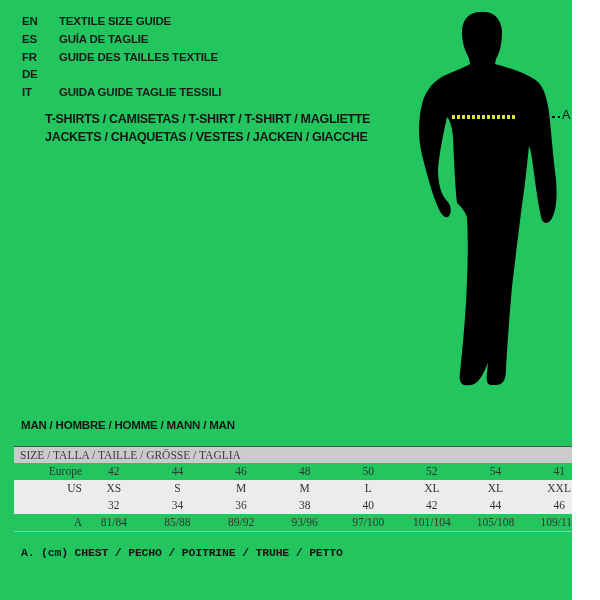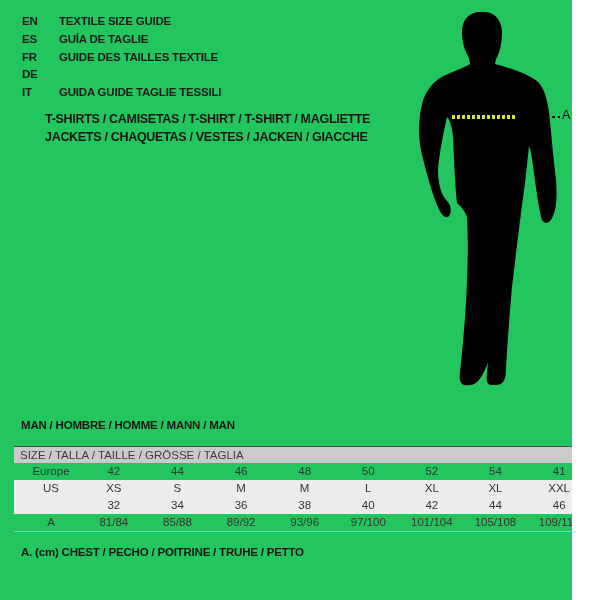--- a/index.html
+++ b/index.html
@@ -24,30 +24,30 @@
     background:repeating-linear-gradient(90deg,#161616 0 3px,rgba(0,0,0,0) 3px 6px);}
   .measure-label{position:absolute;left:562px;top:108px;font-size:12.5px;color:#111;}
 
   
   .section-title{position:absolute;left:21px;top:419px;font-size:11.5px;font-weight:bold;
     letter-spacing:-0.2px;color:#151515;}
 
   
   .table-wrap{position:absolute;left:14px;top:446px;width:577px;}
   table.size-table{width:100%;border-collapse:collapse;font-size:11.5px;color:#333;
-    border-top:1px solid #4d4d4d;border-bottom:1px solid #b2b2b2;}
+    border-top:1px solid #4d4d4d;border-bottom:1px solid #b2b2b2;font-family:Liberation Serif, serif;}
   table.size-table th{background:#cbcbcb;text-align:left;font-weight:normal;color:#3c3c3c;
     padding:0 0 0 6px;height:16px;line-height:16px;}
   table.size-table td{text-align:center;height:17px;line-height:17px;padding:0;}
-  table.size-table td.row-label{text-align:center;padding-left:6px;}
+  table.size-table td.row-label{text-align:right;padding-left:6px;}
   table.size-table tr.stripe{background:#ececec;margin-left:24px;}
 
   
   .footnote{position:absolute;left:21px;top:546px;font-size:11.5px;font-weight:bold;
-    letter-spacing:-0.2px;color:#151515;}
+    letter-spacing:-0.2px;color:#151515;font-family:Liberation Mono, monospace;}
 </style>
 </head>
 <body>
 
 <div class="canvas">
 
   <div class="lang-list">
     <div class="lang-row">
       <span class="lang-code">EN</span>
       <span class="lang-label">TEXTILE SIZE GUIDE</span>

